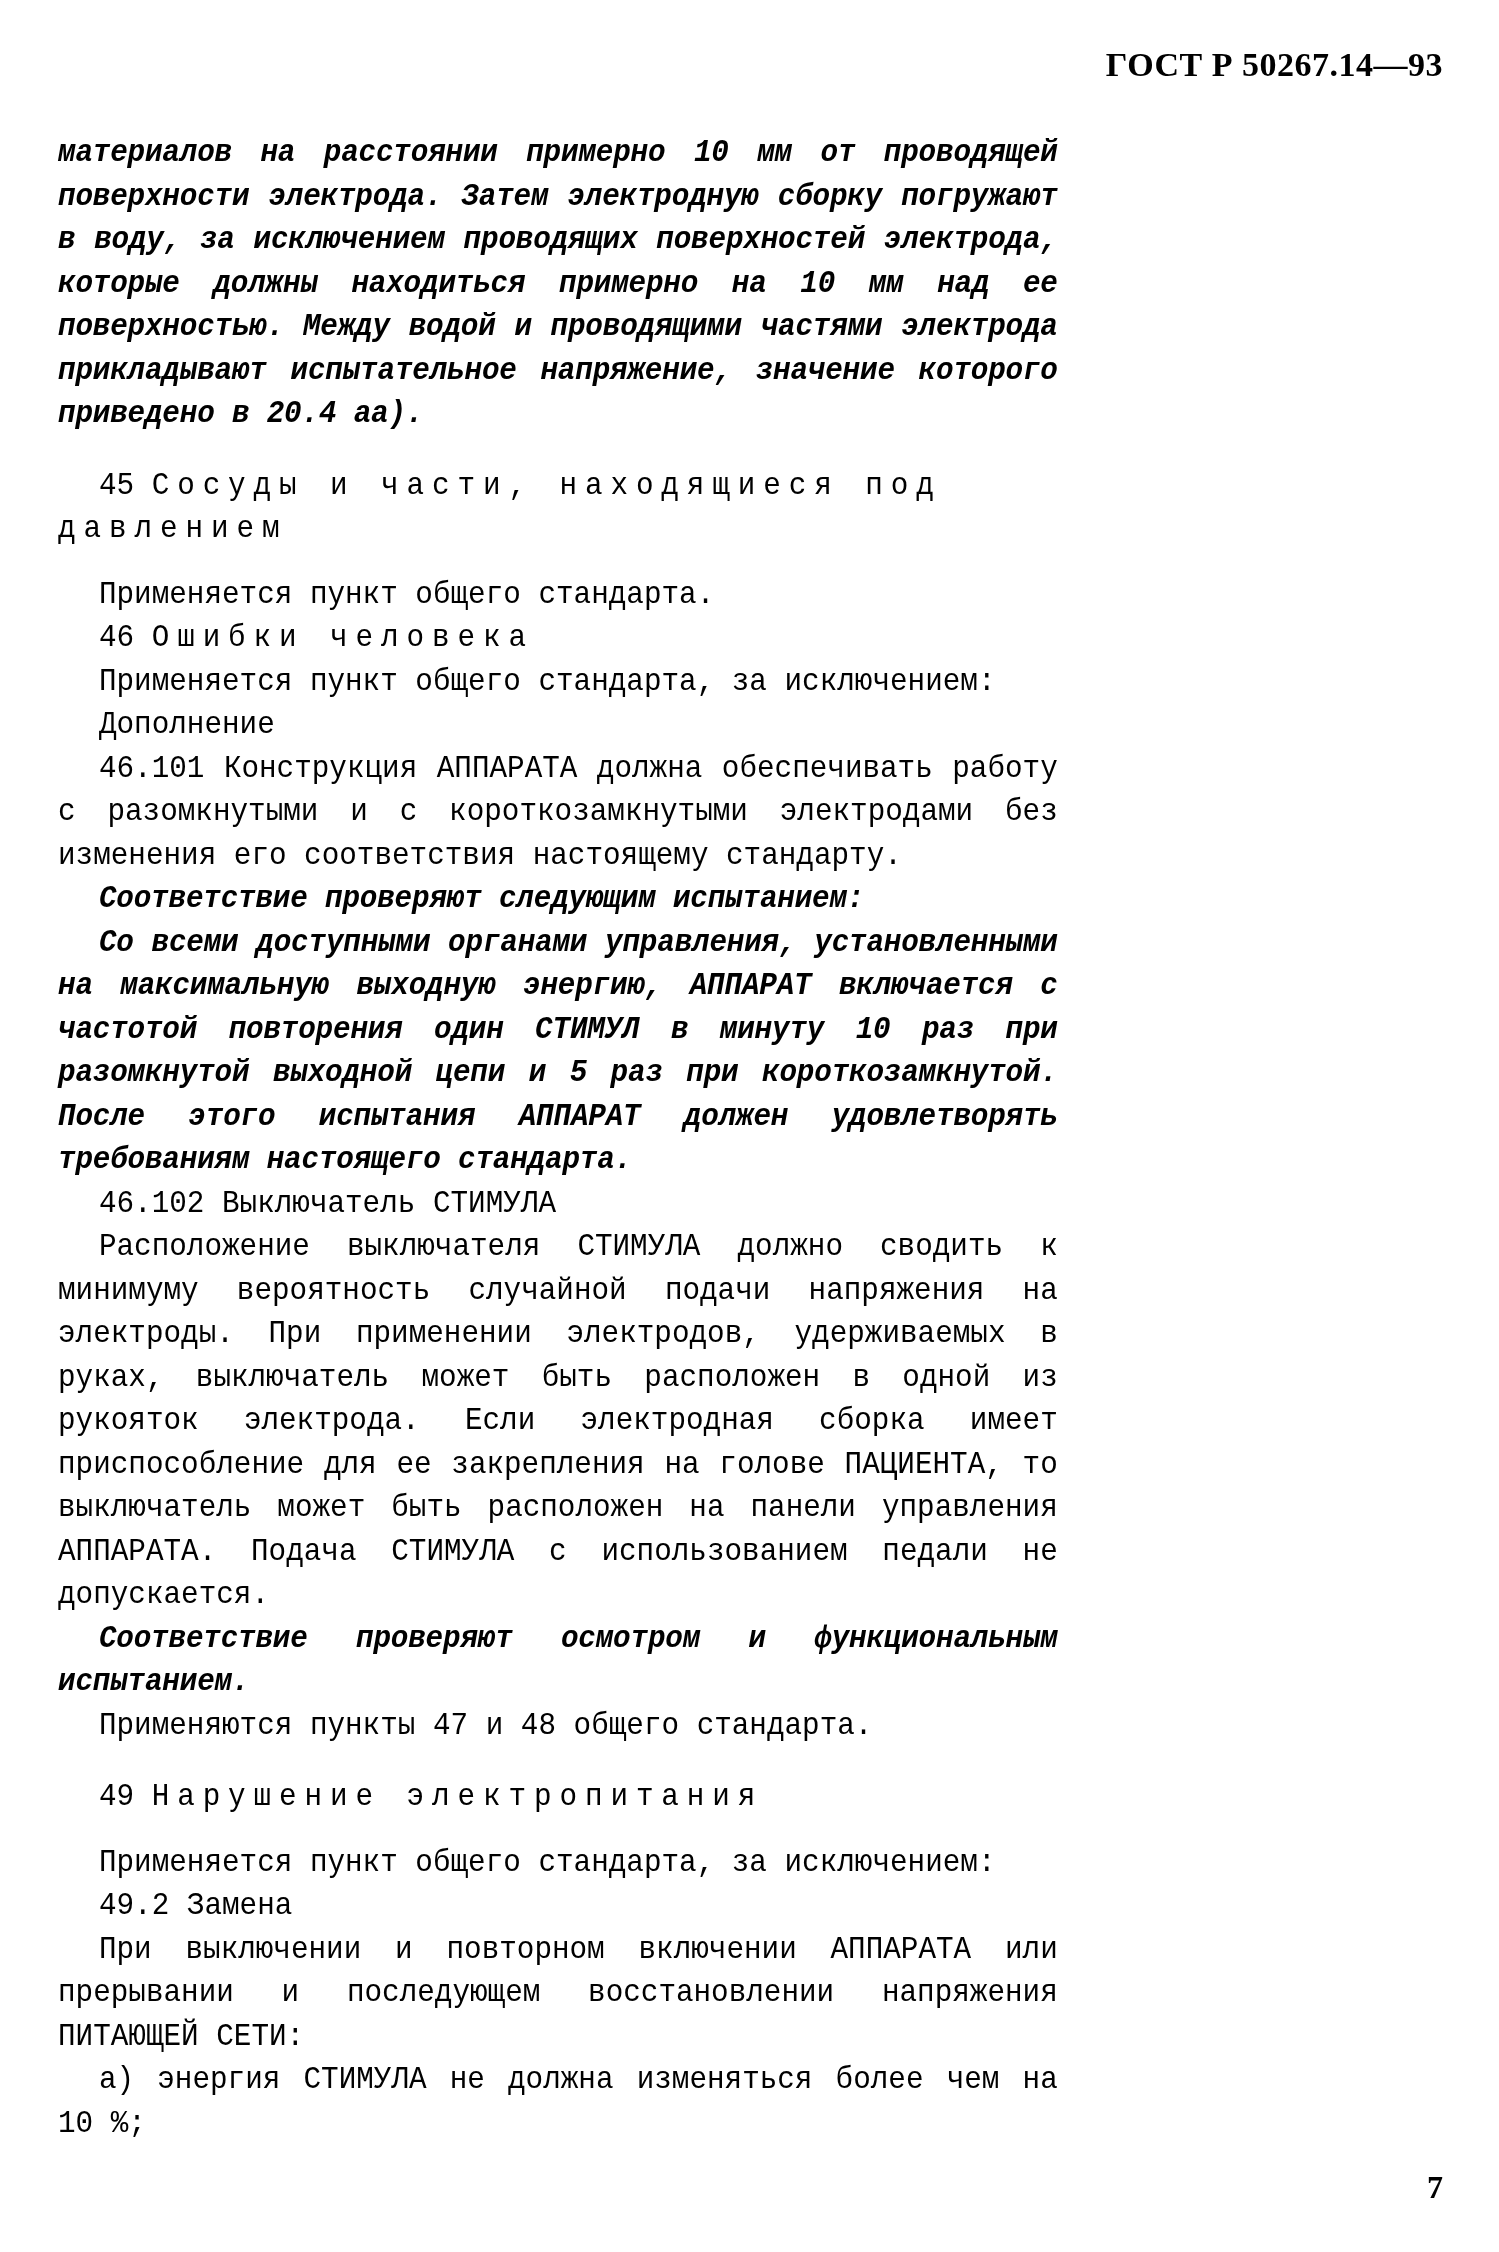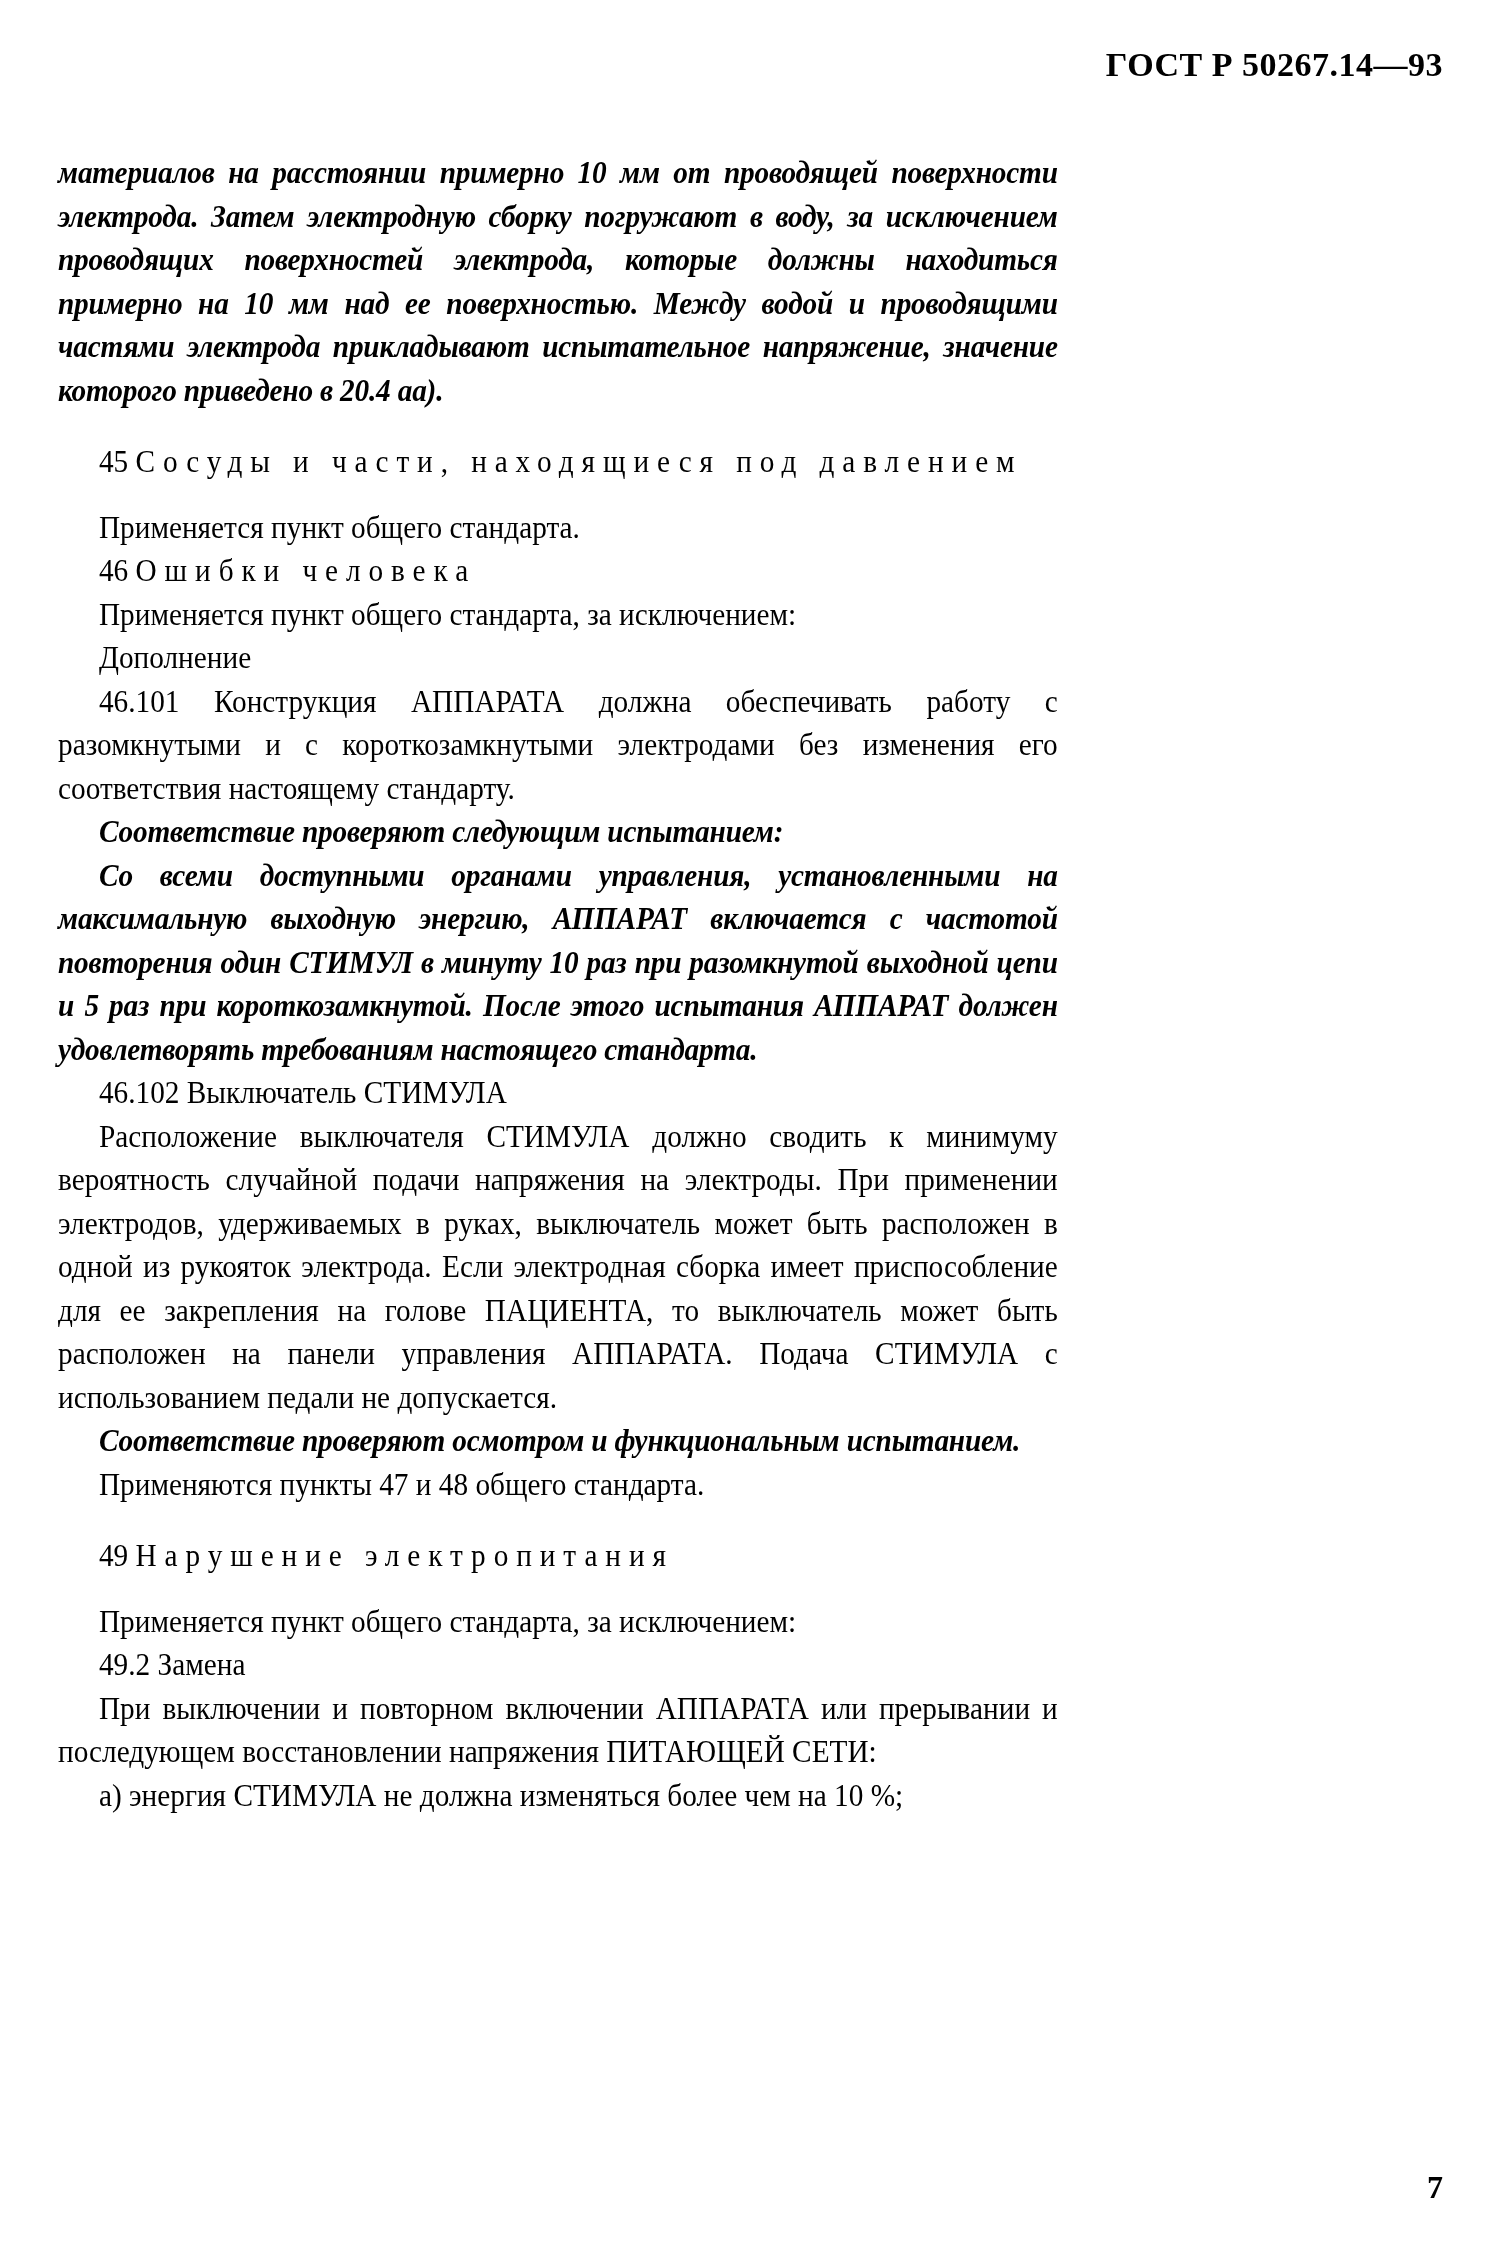--- a/index.html
+++ b/index.html
@@ -24,25 +24,26 @@
     left: 0;
     right: 92px;
     text-align: right;
     font-size: 34px;
     font-weight: bold;
     letter-spacing: 0.5px;
     font-family: "Liberation Serif", "DejaVu Serif", serif;
   }
   .content {
     position: absolute;
-    top: 135px;
+    top: 115px;
     left: 58px;
     width: 1000px;
     font-size: 31.5px;
     line-height: 43.5px;
+    font-family: Liberation Mono, monospace;
   }
   p {
     margin: 0;
     text-align: justify;
     text-justify: inter-word;
     text-align-last: left;
     font-size: 31.5px;
     line-height: 43.5px;
     transform: scaleX(0.93);
     transform-origin: left center;

